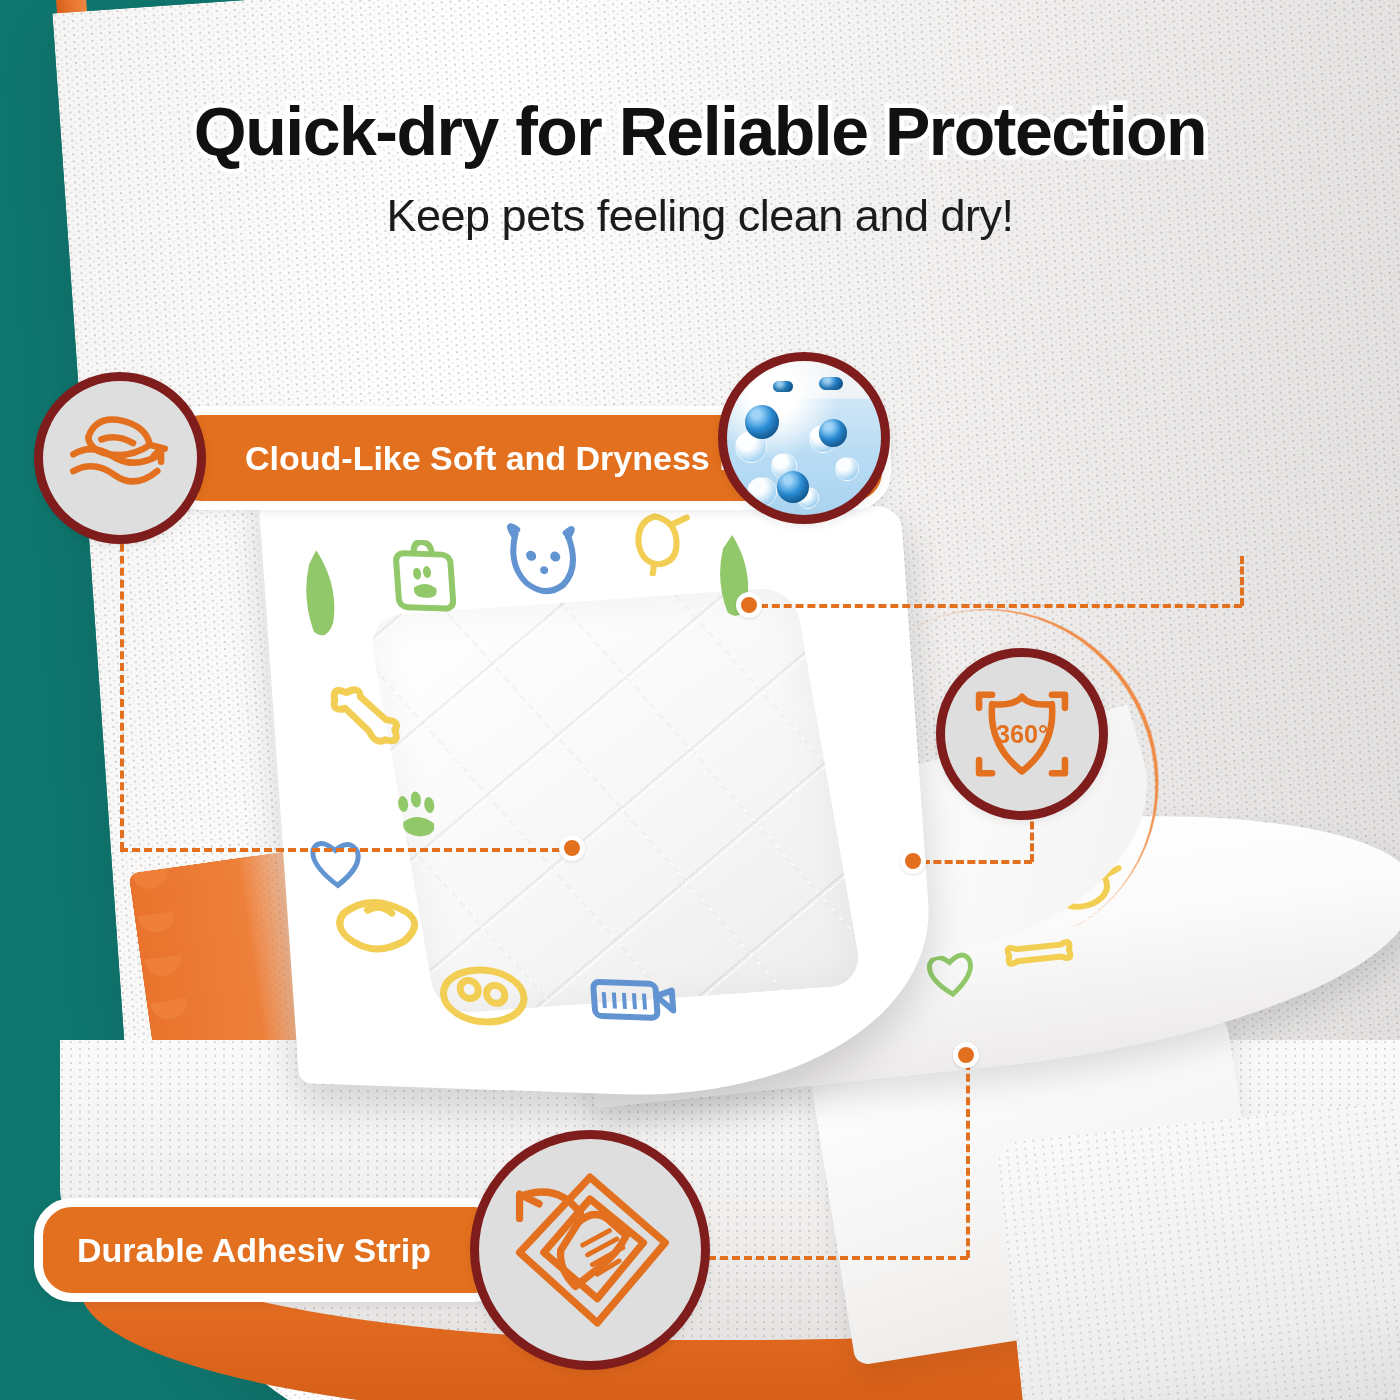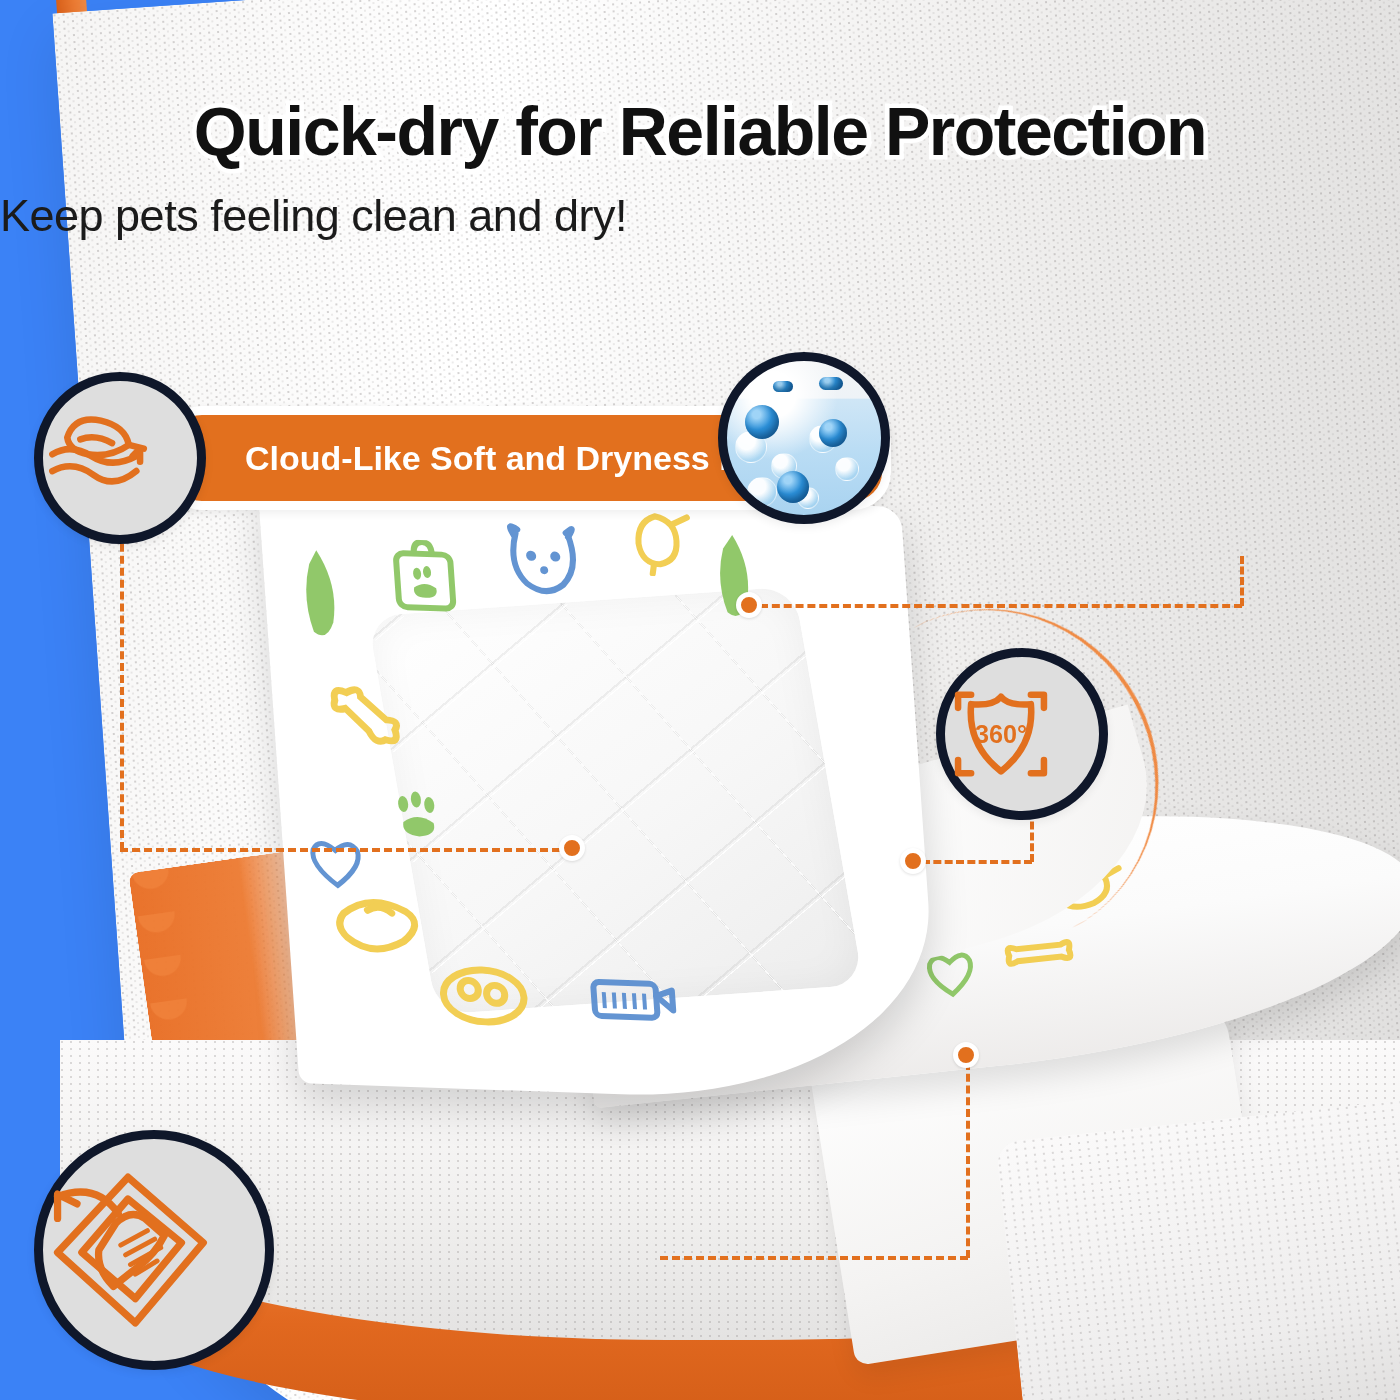--- a/index.html
+++ b/index.html
@@ -1,21 +1,21 @@
 <!DOCTYPE html>
 <html><head>
 <meta charset="utf-8">
 <style>
   html,body{margin:0;padding:0;}
   body{
     width:1400px;height:1400px;overflow:hidden;
     font-family:"Liberation Sans", sans-serif;
     background:#e3e3e3;
   }
-  #stage{position:relative;width:1400px;height:1400px;overflow:hidden;background:#3b82f6;}
+  #stage{position:relative;width:1400px;height:1400px;overflow:hidden;background:#0f766e;}
 
   
   .photo-layer{position:absolute;inset:0;overflow:hidden;}
 
   
   .backpad{
     position:absolute;
     left:105px; top:-40px; width:1480px; height:1560px;
     transform:rotate(-4deg);
     border-radius:0 0 52% 46% / 0 0 22% 26%;
@@ -149,32 +149,32 @@
     box-shadow:0 1px 3px rgba(0,0,0,.12);
   }
 
   
   .headline{
     position:absolute;left:0;right:0;top:92px;text-align:center;
     font-size:68px;font-weight:bold;color:#111111;letter-spacing:-1.5px;
     -webkit-text-stroke:9px #ffffff; paint-order:stroke fill;
   }
   .subline{
-    position:absolute;left:0;right:0;top:190px;text-align:left;
+    position:absolute;left:0;right:0;top:190px;text-align:center;
     font-size:45px;font-weight:normal;color:#1b1b1b;letter-spacing:-.5px;
   }
 
   
   .callout{position:absolute;display:flex;align-items:center;}
   .callout.rev{flex-direction:row-reverse;}
 
   .badge-circle{
     width:172px;height:172px;border-radius:50%;
-    background:#dedede;border:9px solid #0f172a;box-sizing:border-box;
-    display:flex;align-items:center;
+    background:#dedede;border:9px solid #7f1d1d;box-sizing:border-box;
+    display:flex;align-items:center;justify-content:center;
     box-shadow:0 3px 10px rgba(0,0,0,.07);
     flex:0 0 auto;position:relative;z-index:3;
   }
   .badge-circle.photo{
     background:
       radial-gradient(circle at 30% 22%, #ffffff 0 14%, rgba(255,255,255,0) 40%),
       linear-gradient(180deg,#f2f4f6 0%,#eef3f7 24%,#cfe6f6 25%,#b9dcf4 60%,#a9d3f0 100%);
     overflow:hidden;
   }
   .badge-circle.photo .bead{position:absolute;border-radius:50%;
@@ -477,15 +477,16 @@
         <path d="M28 32 L12 24 L12 44"></path>
         <path d="M12 26 Q44 14 62 40"></path>
         <g stroke-width="4">
           <path d="M64 66 L86 54"></path>
             <path d="M68 74 L92 61"></path>
             <path d="M72 82 L97 68"></path>
             <path d="M76 90 L94 79"></path>
         </g>
       </svg>
     </div>
+    <div class="badge-pill">Durable Adhesiv Strip</div>
   </div>
 
 </div>
 
 </body></html>

